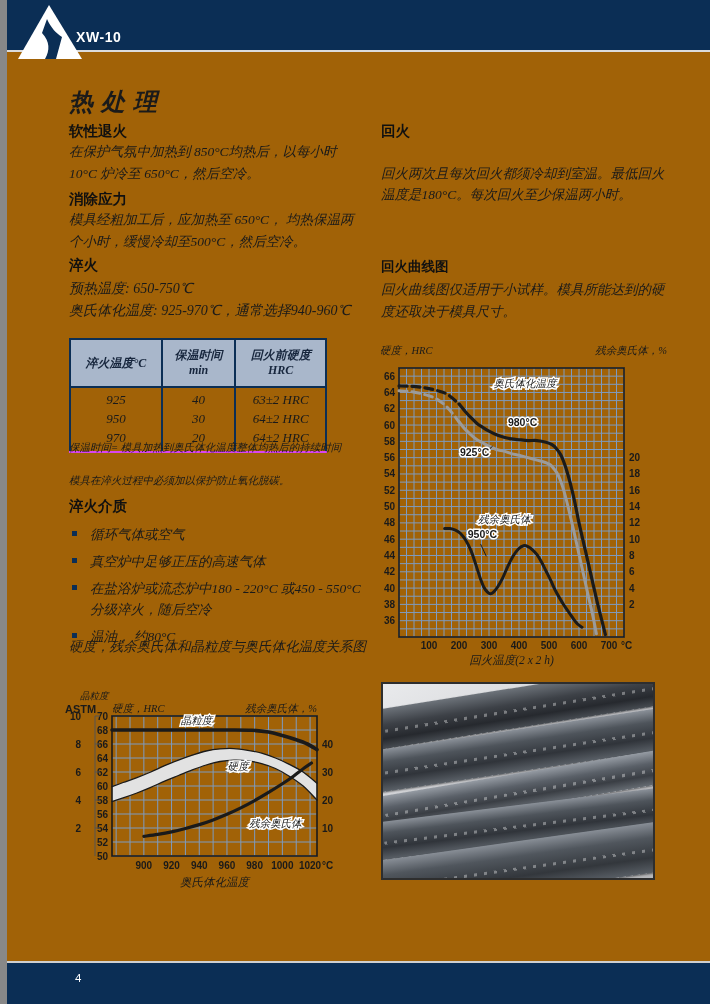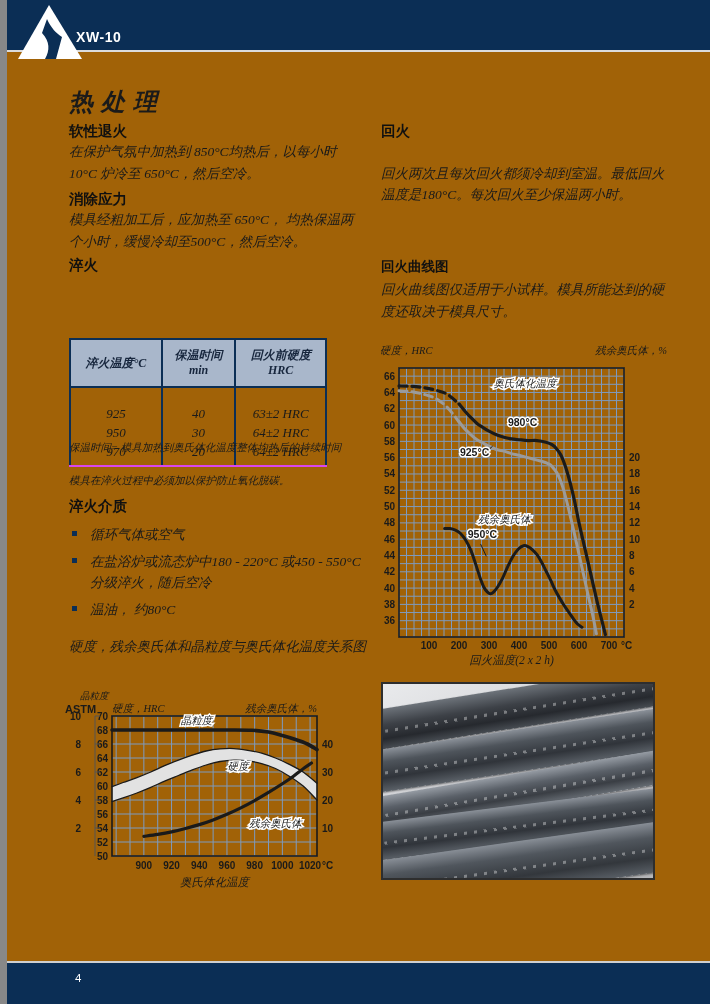--- a/index.html
+++ b/index.html
@@ -17,21 +17,21 @@
   .body{font-size:13.5px;line-height:21.5px;font-style:italic;margin:0;}
   .note{font-size:10.5px;line-height:14.5px;font-style:italic;margin:0;}
   
   .qtable{border-collapse:collapse;width:258px;font-style:italic;}
   .qtable th{background:#A9B7CB;border:2px solid #0B2E55;border-bottom:2px solid #0B2E55;
              height:44px;font-size:12px;line-height:15px;color:#17263d;vertical-align:middle;text-align:center;}
   .qtable th span{display:block;font-weight:bold;}
   .qtable td{border-left:2px solid #0B2E55;border-right:2px solid #0B2E55;border-bottom:0;
              text-align:center;font-size:13px;height:19px;padding:0;}
   .qtable tr:last-child td{border-bottom:2px solid #d946ef;padding-bottom:4px;}
-  .qtable tr:first-child td{padding-top:16px;}
+  .qtable tr:first-child td{padding-top:2px;}
   
   .bullets{margin:0;padding:0;list-style:none;font-size:13.5px;line-height:21px;font-style:italic;}
   .bullets li{position:relative;padding-left:21px;margin-bottom:6px;}
   .bullets li::before{content:"";position:absolute;left:3px;top:7px;width:5px;height:5px;background:#0B2E55;}
   
   .photo{position:absolute;left:374px;top:682px;width:270px;height:194px;border:2px solid #2e2e2e;
          background:linear-gradient(150deg,#e9eaec,#cbccd0 55%,#b6b7ba);overflow:hidden;}
   .bar{position:absolute;left:-20px;width:330px;background:linear-gradient(#8a9098,#4e545b 30%,#30343a 68%,#5a6067);
        box-shadow:0 1px 2px rgba(0,0,0,.45);}
   .bar::after{content:"";position:absolute;left:6%;right:4%;top:52%;height:3px;
@@ -56,20 +56,22 @@
 
   <div class="pos title" style="left:62px;top:86px;">热处理</div>
 
   <div class="pos h2" style="left:62px;top:122px;">软性退火</div>
   <p class="pos body" style="left:62px;top:141px;width:294px;">在保护气氛中加热到 850°C均热后，以每小时10°C 炉冷至 650°C，然后空冷。</p>
 
   <div class="pos h2" style="left:62px;top:190px;">消除应力</div>
   <p class="pos body" style="left:62px;top:209px;width:294px;">模具经粗加工后，应加热至 650°C， 均热保温两个小时，缓慢冷却至500°C，然后空冷。</p>
 
   <div class="pos h2" style="left:62px;top:256px;">淬火</div>
+  <p class="pos body" style="left:62px;top:278px;width:300px;font-size:14px;line-height:22px;"><span>预热温度: 650-750℃</span><br>
+  <span>奥氏体化温度: 925-970℃，通常选择940-960℃</span></p>
 
   <table class="qtable pos" style="left:62px;top:338px;">
     <thead>
       <tr>
         <th>
             <span>淬火温度°C</span>
             <span></span>
           </th>
         <th>
             <span>保温时间</span>
@@ -99,20 +101,21 @@
       </tr>
     </tbody>
   </table>
 
   <p class="pos note" style="left:62px;top:474px;width:296px;">模具在淬火过程中必须加以保护防止氧化脱碳。</p>
   <p class="pos note" style="left:62px;top:441px;width:296px;">保温时间= 模具加热到奥氏体化温度整体均热后的持续时间</p>
 
   <div class="pos h2" style="left:62px;top:497px;">淬火介质</div>
   <ul class="bullets pos" style="left:62px;top:524px;width:298px;">
     <li><span>循环气体或空气</span></li>
+    <li><span>真空炉中足够正压的高速气体</span></li>
     <li><span>在盐浴炉或流态炉中180 - 220°C 或450 - 550°C分级淬火，随后空冷</span></li>
     <li><span>温油， 约80°C</span></li>
   </ul>
 
   <p class="pos body" style="left:62px;top:637px;width:300px;line-height:19px;">硬度，残余奥氏体和晶粒度与奥氏体化温度关系图</p>
 
   <div class="pos" style="left:58px;top:690px;">
     <svg id="chart-austenitizing" width="300" height="215" viewBox="0 0 300 215">
         <line x1="51.1554054054054" y1="26" x2="51.1554054054054" y2="166" stroke="#7D9BC1" stroke-width="1"></line>
         <line x1="65.00675675675676" y1="26" x2="65.00675675675676" y2="166" stroke="#7D9BC1" stroke-width="1"></line>

